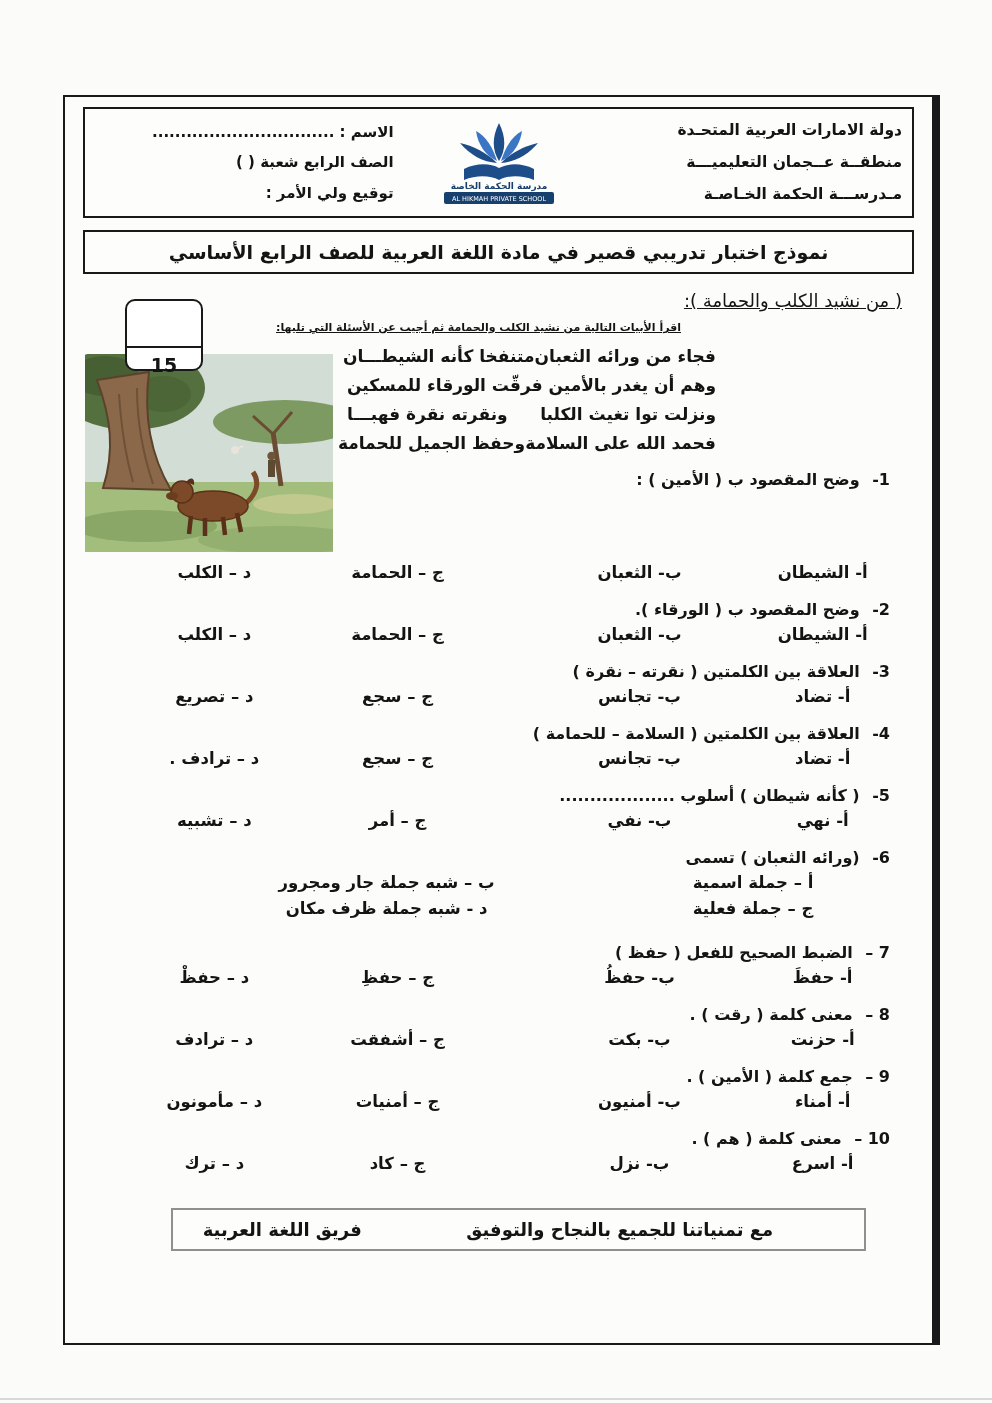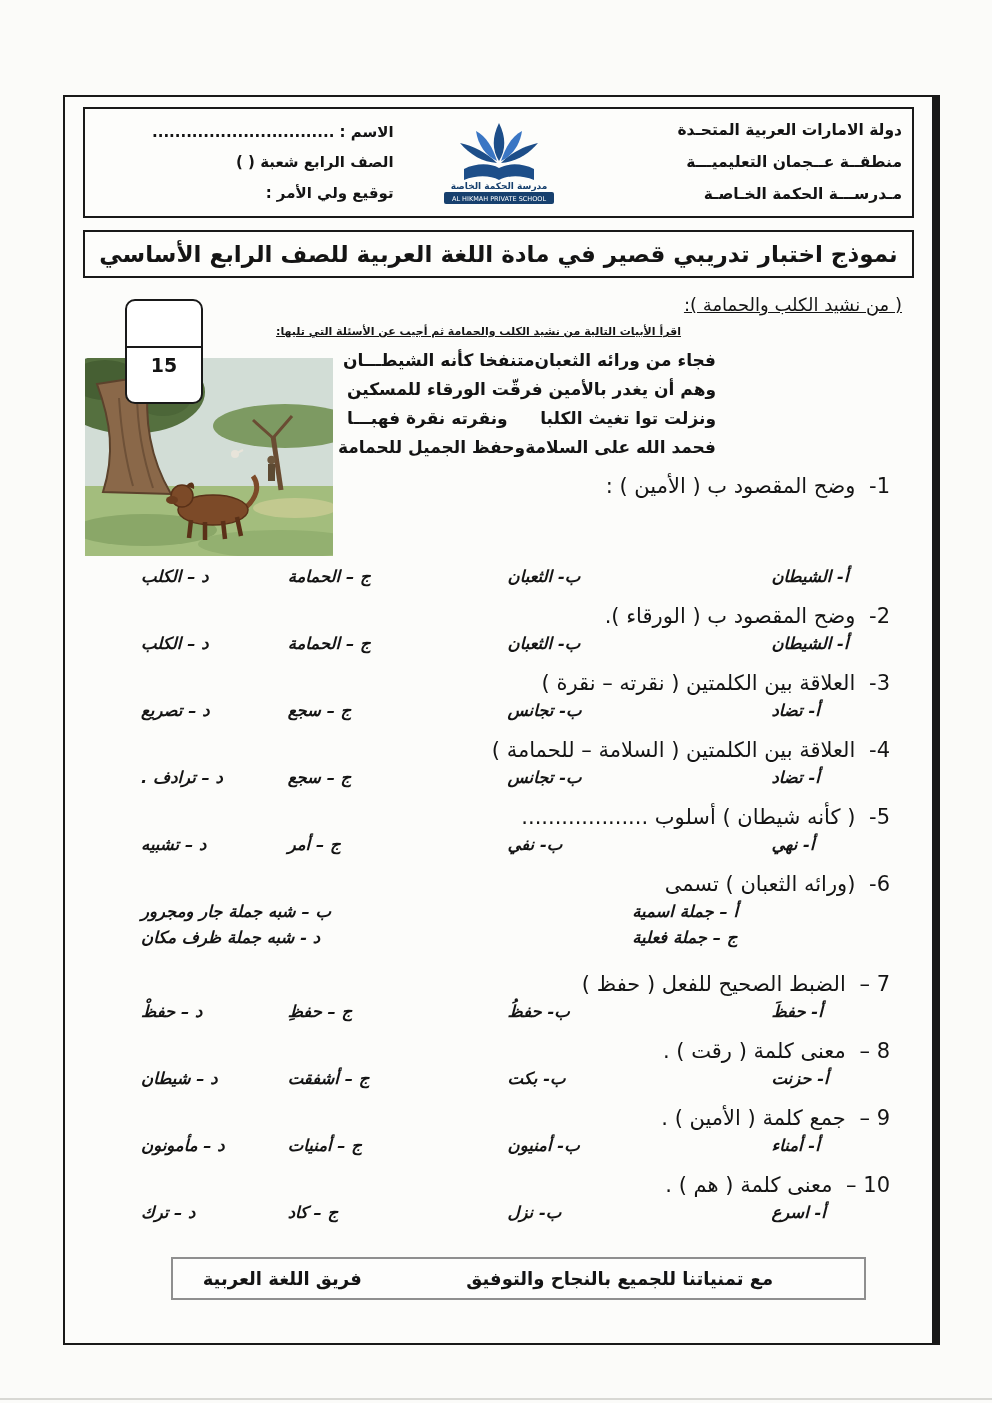--- a/index.html
+++ b/index.html
@@ -12,52 +12,52 @@
 
   
   .header{display:flex;direction:rtl;align-items:center;border:2px solid #191919;
           margin:10px 2px 0;padding:6px 10px;background:#fdfdfb;}
   .h-org{width:37%;font-weight:bold;font-size:15.5px;line-height:2.05;text-align:right;}
   .h-logo{width:26%;display:flex;justify-content:center;align-items:center;}
   .h-fields{width:37%;font-weight:bold;font-size:15px;line-height:2.05;text-align:right;direction:rtl;}
 
   
   .title-box{border:2px solid #191919;margin:12px 2px 0;padding:9px 6px;text-align:center;
-             font-weight:bold;font-size:23px;direction:rtl;background:#fdfdfb;}
+             font-weight:bold;font-size:19px;direction:rtl;background:#fdfdfb;}
 
   
   .sec-head{direction:rtl;text-align:right;padding:16px 14px 0 0;font-weight:normal;font-size:18px;}
   .sec-head .u{text-decoration:underline;}
   .instr{direction:rtl;text-align:center;padding:10px 40px 4px 0;font-weight:bold;font-size:11px;
          text-decoration:underline;}
 
   
-  .score{position:absolute;left:60px;top:202px;width:78px;height:105px;border:2px solid #191919;
+  .score{position:absolute;left:60px;top:202px;width:78px;height:72px;border:2px solid #191919;
          border-radius:10px;background:#fff;box-sizing:border-box;}
   .score-top{height:45px;border-bottom:2px solid #191919;}
   .score-val{text-align:center;font-weight:bold;font-size:19px;padding-top:6px;}
 
   
   .illus{float:left;width:248px;height:198px;margin:16px 14px 8px 4px;}
   .illus svg{display:block;width:100%;height:100%;}
 
   
   .poem{direction:rtl;font-weight:bold;font-size:17px;margin:8px 200px 10px 0;}
   .poem-line{display:flex;justify-content:space-between;direction:rtl;margin-bottom:9px;}
   .poem-line span{white-space:nowrap;}
 
   
   .mcq-head{direction:rtl;text-align:right;padding:4px 20px 8px 0;font-weight:bold;font-size:18.5px;}
   .mcq-head .head-text{text-decoration:underline;}
   .mcq-head .arrow{margin-left:8px;text-decoration:none;display:inline-block;}
-  .q-line{direction:rtl;text-align:right;padding:7px 26px 3px 0;font-weight:normal;font-size:21px;}
+  .q-line{direction:rtl;text-align:right;padding:7px 26px 3px 0;font-weight:bold;font-size:16px;}
   .q-num{margin-left:7px;}
   .opt-row{display:flex;direction:rtl;clear:left;padding:3px 42px 11px 60px;
            font-weight:bold;font-size:16.5px;}
-  .opt{text-align:left;white-space:nowrap;font-style:italic;}
+  .opt{text-align:center;white-space:nowrap;}
   .opt:nth-child(1){width:14%;}
   .opt:nth-child(2){width:36%;}
   .opt:nth-child(3){width:30%;}
   .opt:nth-child(4){width:20%;}
   .opt-row.two-col{flex-wrap:wrap;}
   .opt-row.two-col .opt{margin-bottom:7px;}
   .opt-row.two-col .opt:nth-child(1),.opt-row.two-col .opt:nth-child(3){width:33%;}
   .opt-row.two-col .opt:nth-child(2),.opt-row.two-col .opt:nth-child(4){width:67%;}
 
   
@@ -255,21 +255,21 @@
 
   <div class="q-block">
     <div class="q-line">
       <span class="q-num">8 –</span>
       <span class="q-text">معنى كلمة ( رقت ) .</span>
     </div>
     <div class="opt-row">
       <span class="opt">أ-  حزنت</span>
       <span class="opt">ب- بكت</span>
       <span class="opt">ج – أشفقت</span>
-      <span class="opt">د – شيطان</span>
+      <span class="opt">د – ترادف</span>
     </div>
   </div>
 
   <div class="q-block">
     <div class="q-line">
       <span class="q-num">9 –</span>
       <span class="q-text">جمع كلمة ( الأمين )  .</span>
     </div>
     <div class="opt-row">
       <span class="opt">أ-  أمناء</span>

